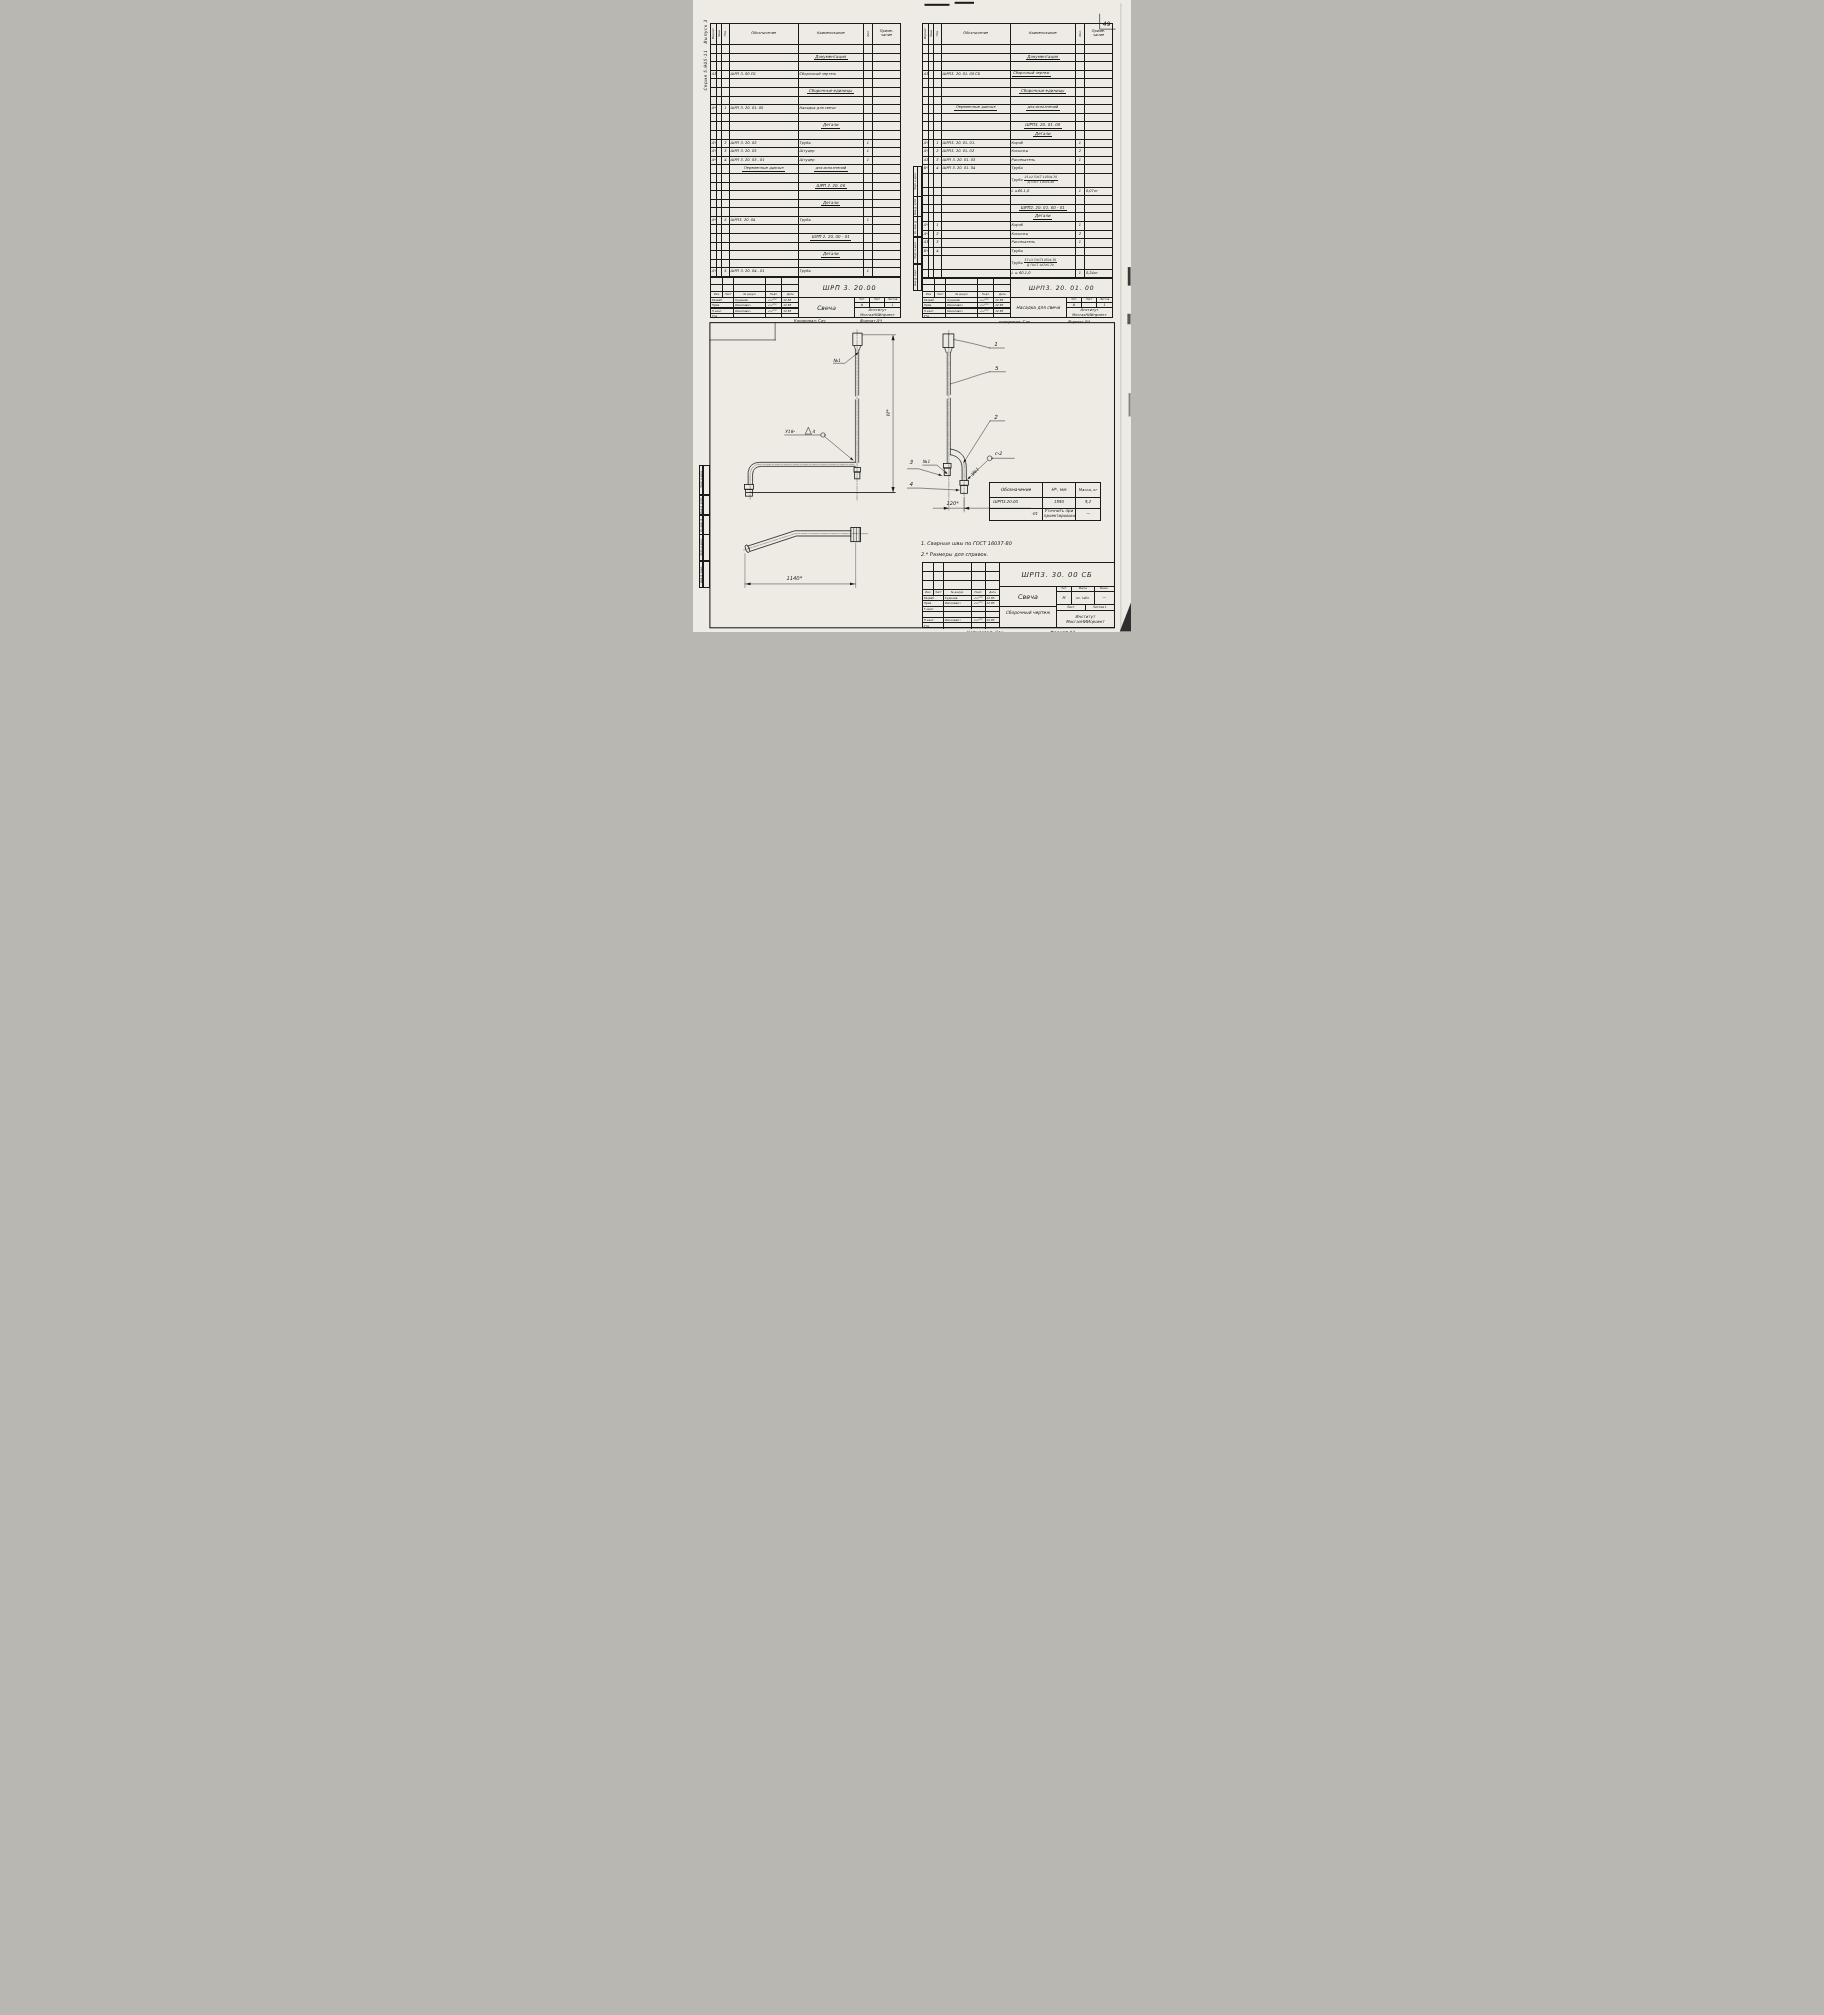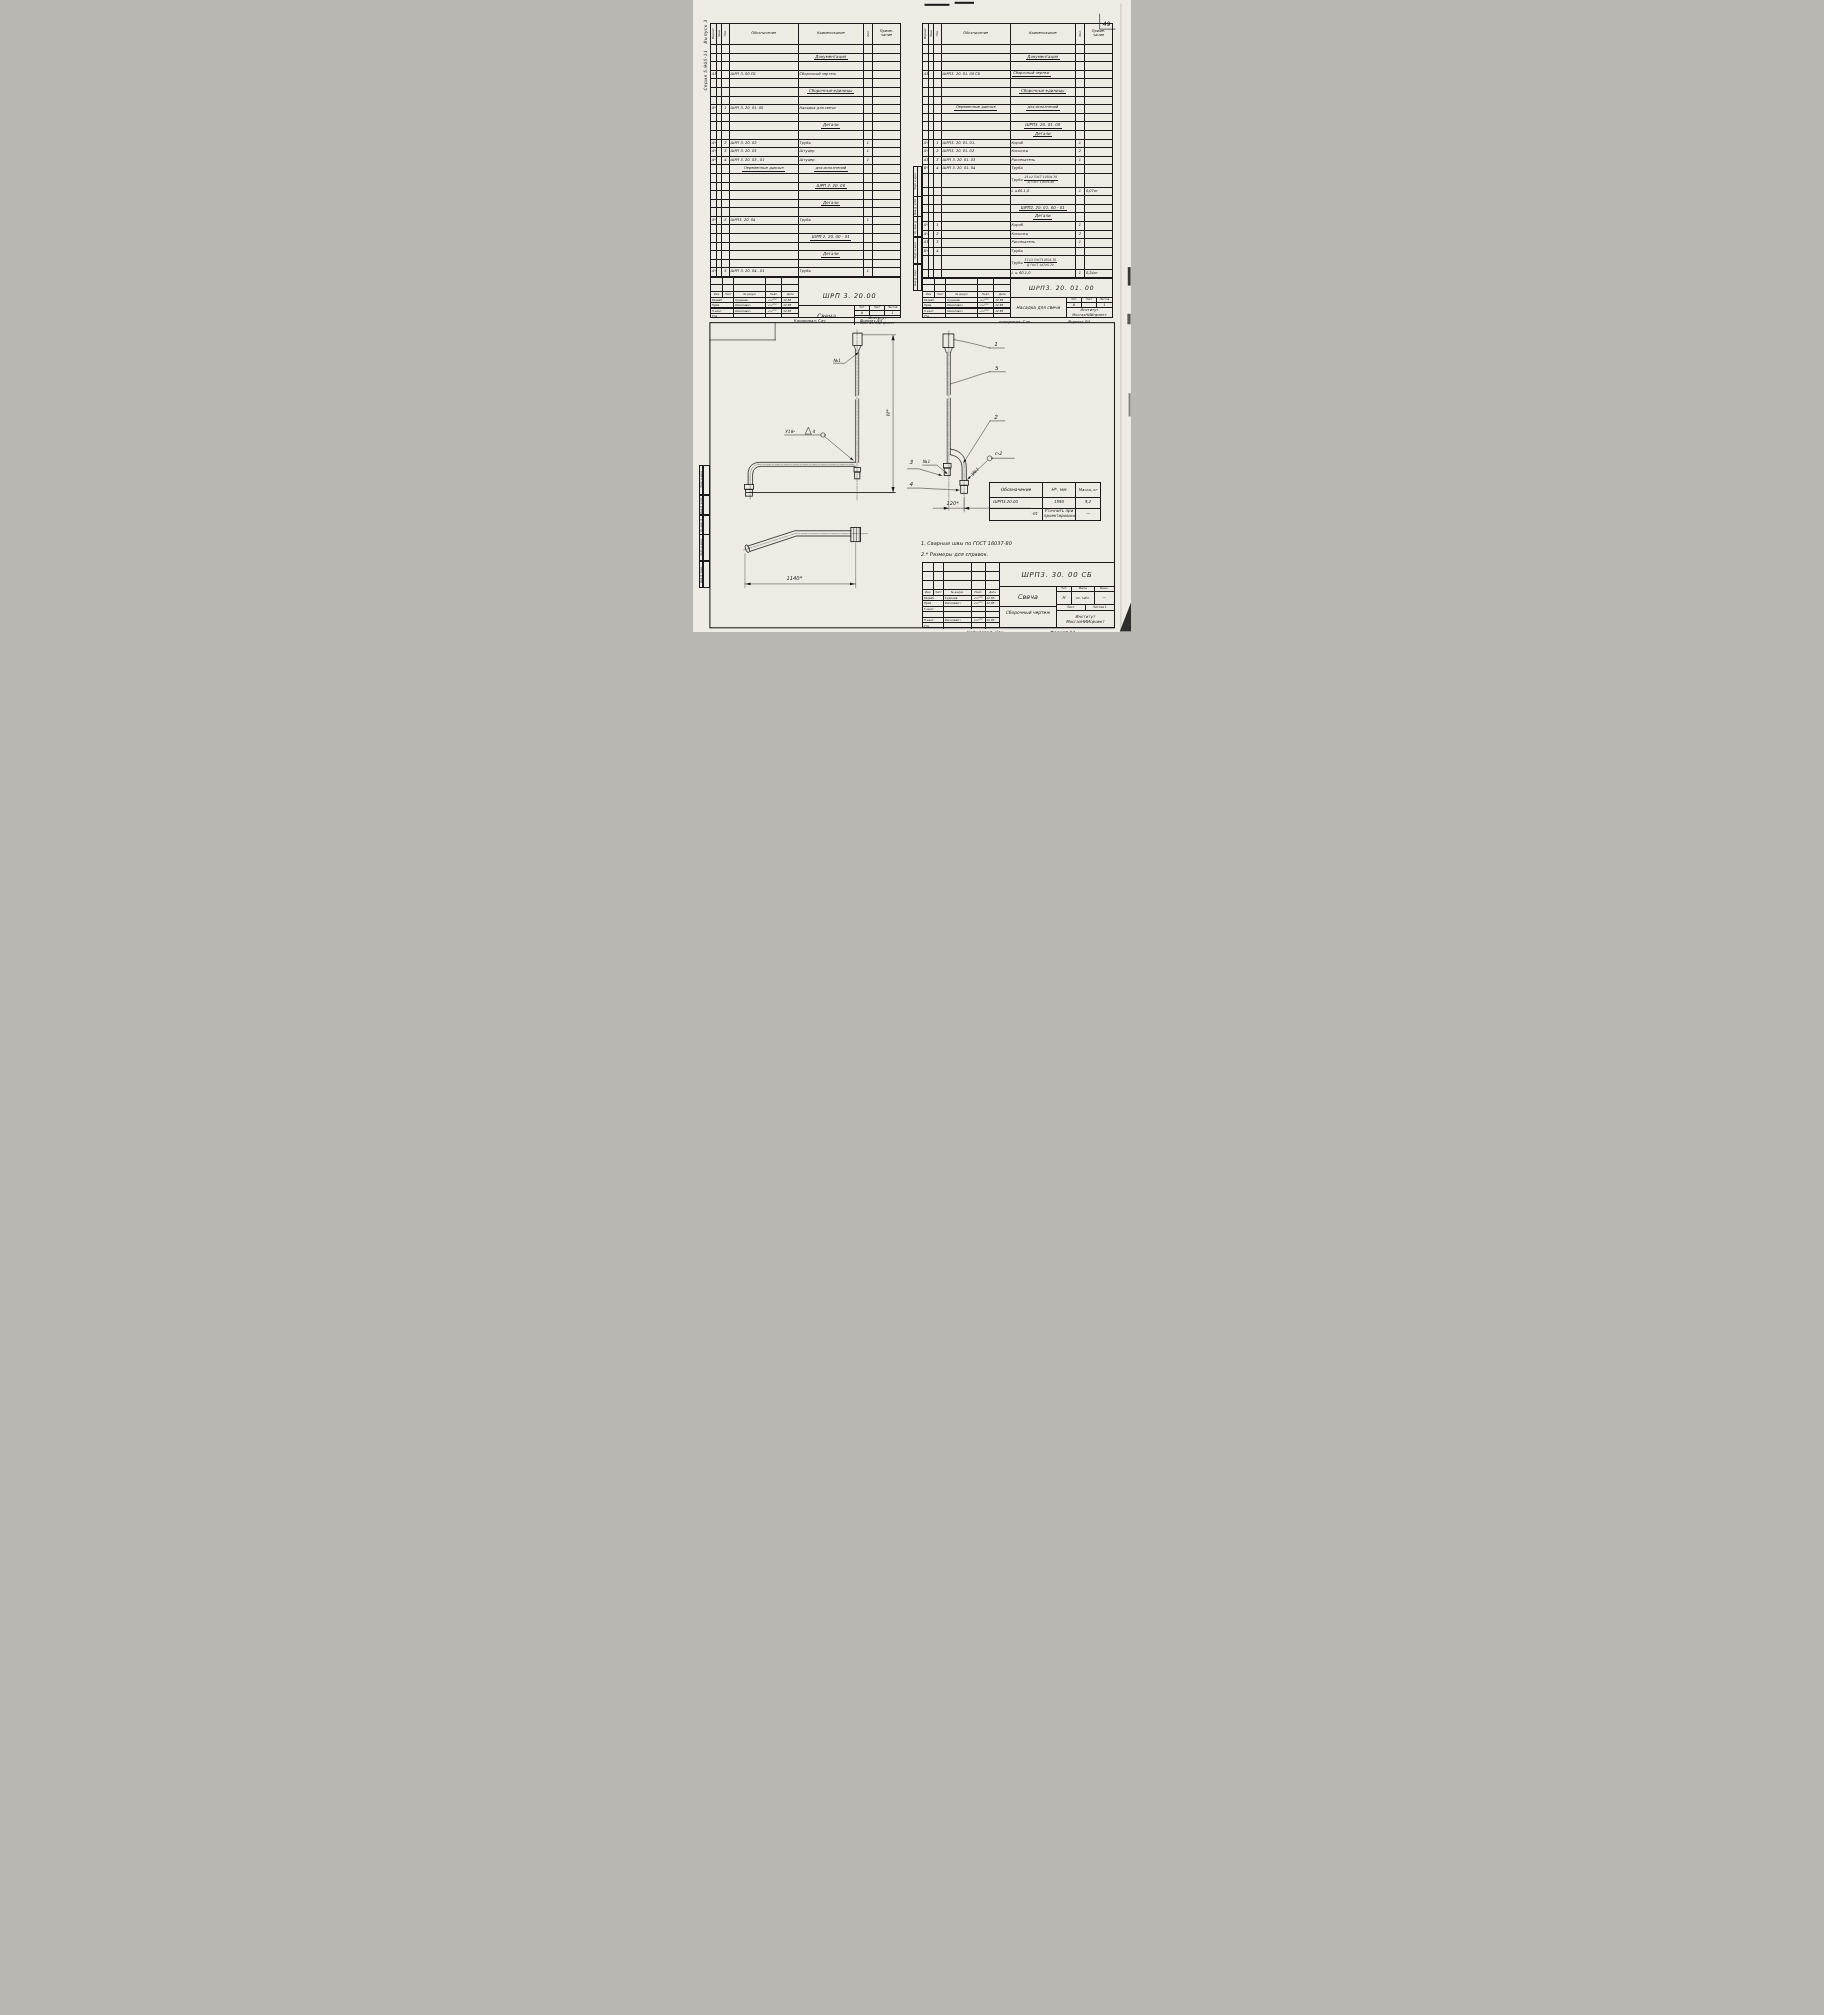--- a/index.html
+++ b/index.html
@@ -680,21 +680,21 @@
             <div class="pcell">12.85</div>
           </div>
           <div class="prow" style="grid-template-columns: 23.4px 32px 16px 16px;">
             <div class="pcell">Утв.</div>
             <div class="pcell"></div>
             <div class="pcell"></div>
             <div class="pcell"></div>
           </div>
         </div>
     </div>
-    <div style="position:absolute; left:88px; top:8px; right:0; height:100%;">
+    <div style="position:absolute; left:88px; top:0; right:0; height:100%;">
       <div class="tbdoc" style="left:0; top:0; right:0; height:20px; font-size:6.4px;">ШРП 3. 20.00</div>
       <div class="tbname" style="left:0; top:20px; width:56px; bottom:0; font-size:6px;">Свеча</div>
       <div style="position:absolute; left:56px; top:20px; right:0; bottom:0;">
         <div class="lith" style="grid-template-columns:1fr 1fr 1fr; height:5.2px;">
           <div class="litc" style="font-size:2.6px">Лит.</div>
           <div class="litc" style="font-size:2.6px">Лист</div>
           <div class="litc" style="font-size:2.6px">Листов</div>
         </div>
         <div class="litv" style="grid-template-columns:1fr 1fr 1fr; height:5.2px;">
           <div class="litc" style="font-size:3.2px">И</div>

